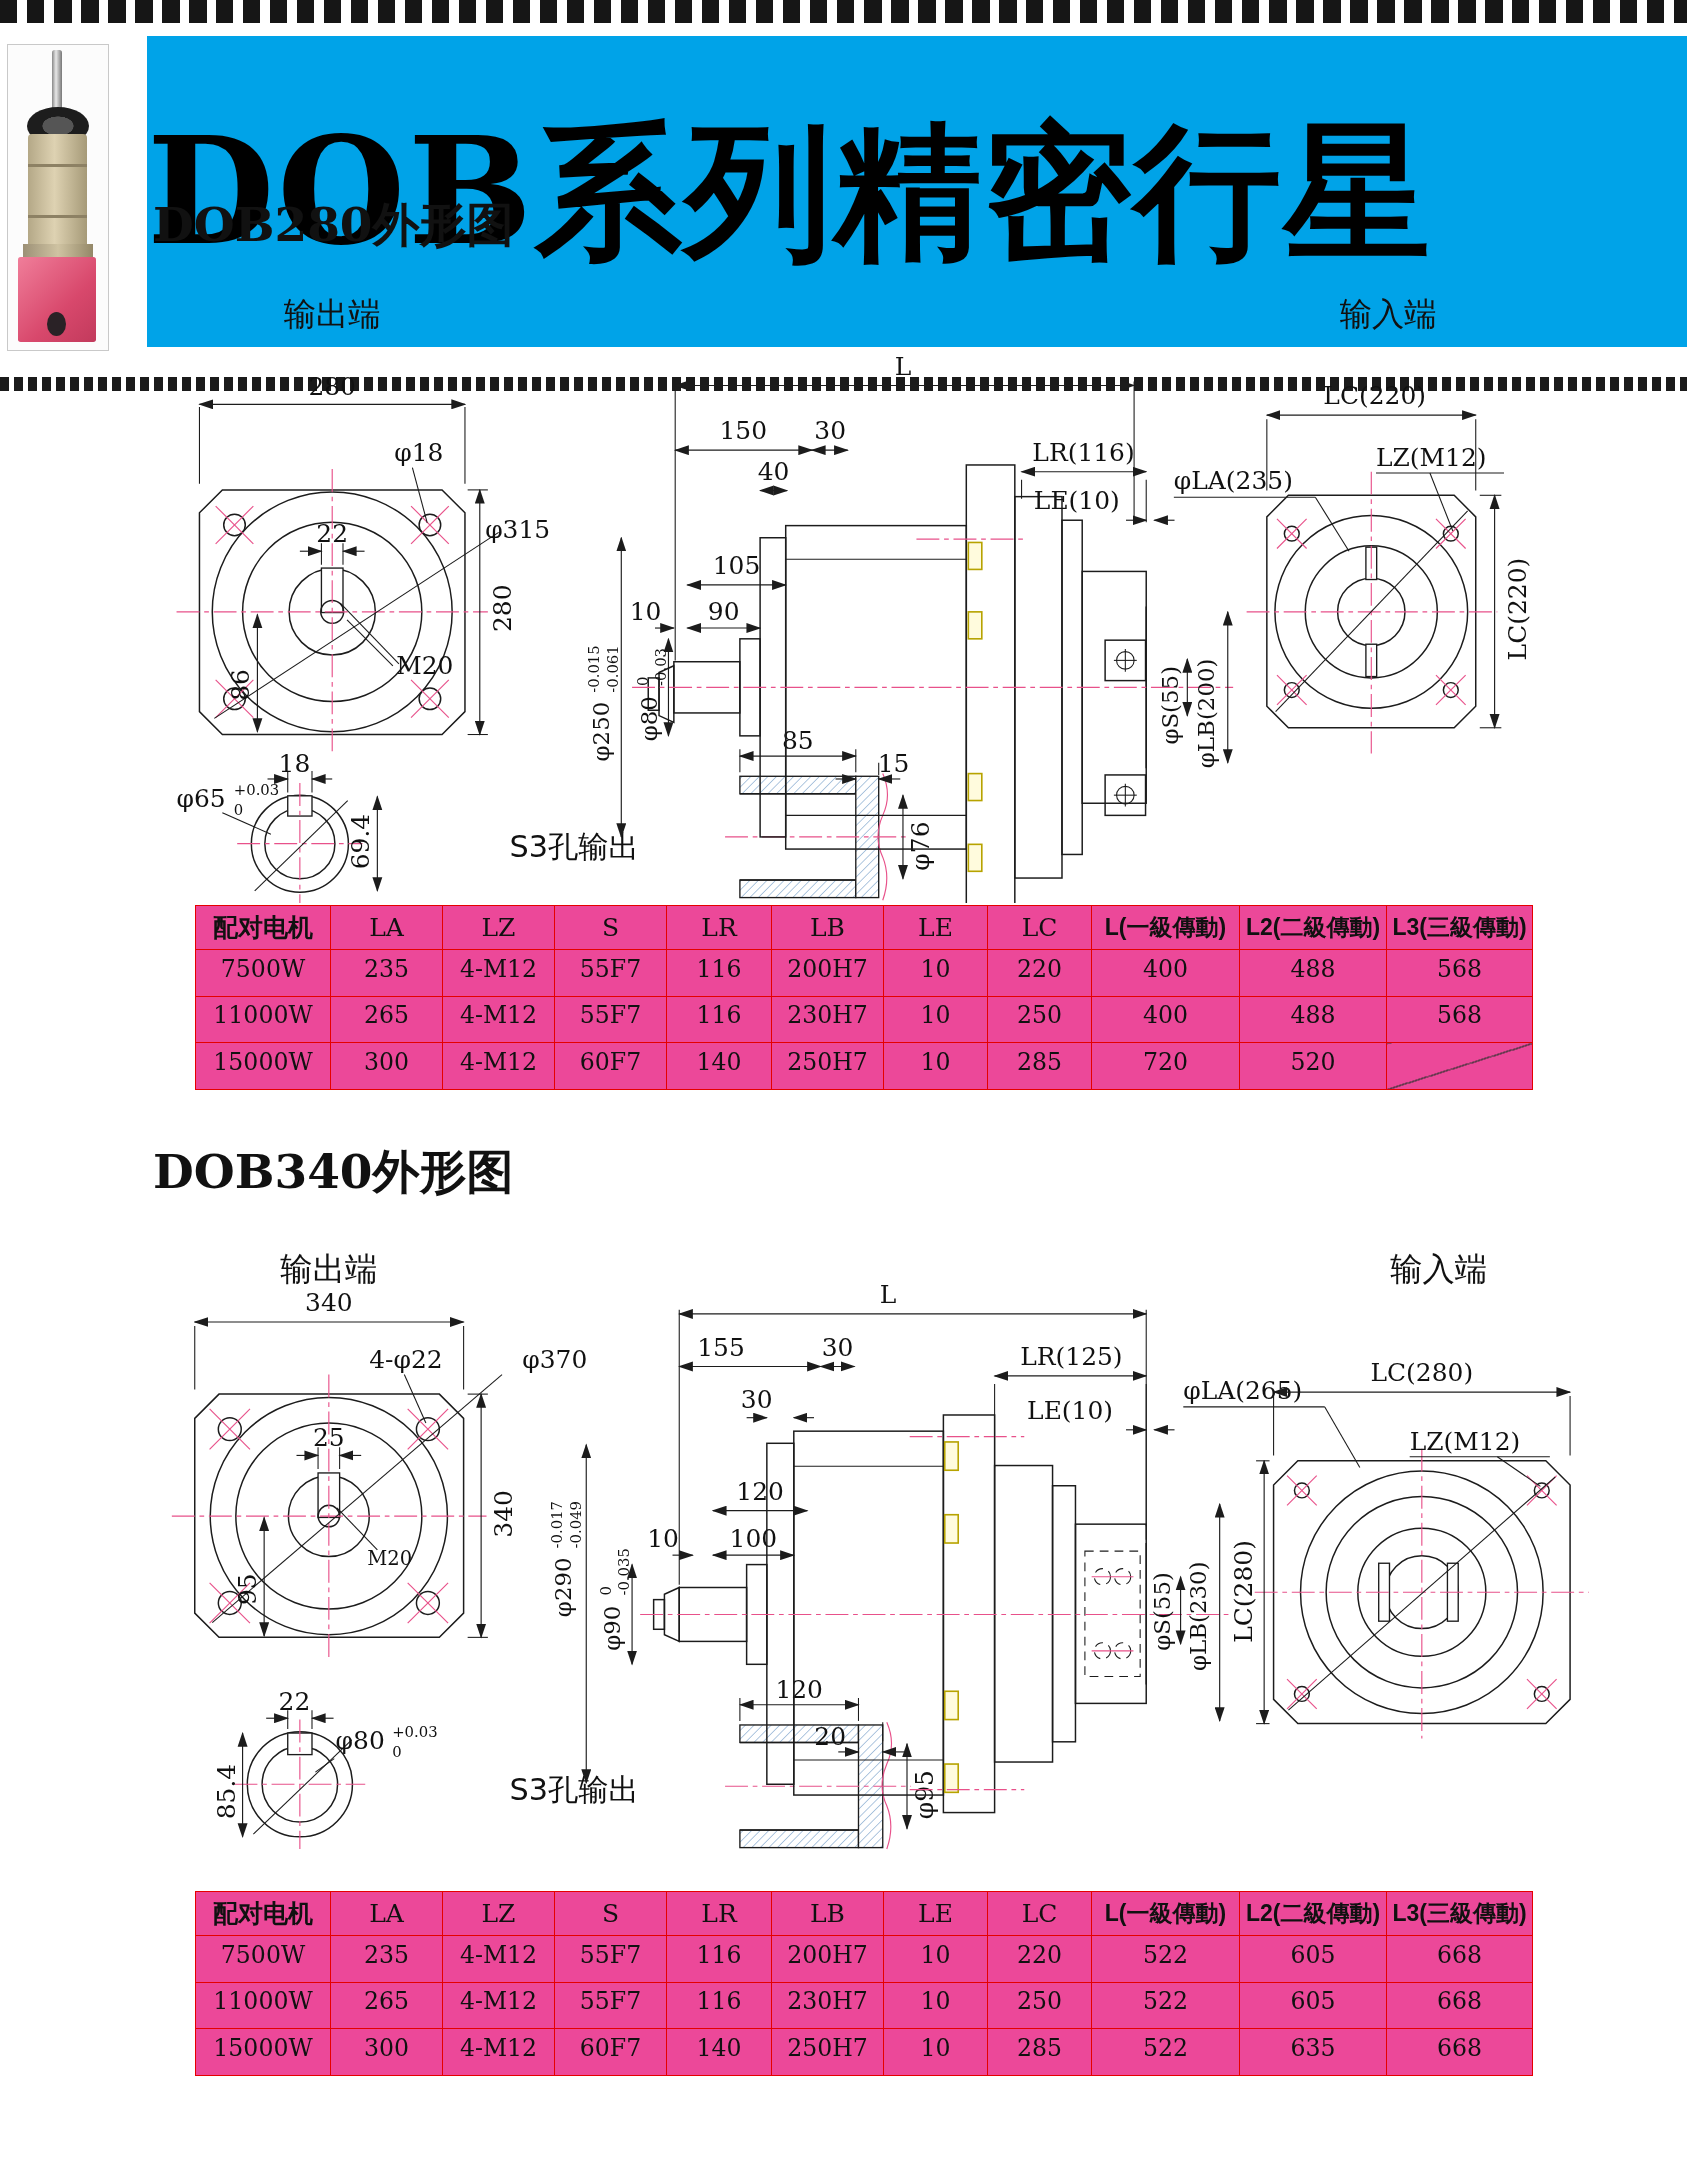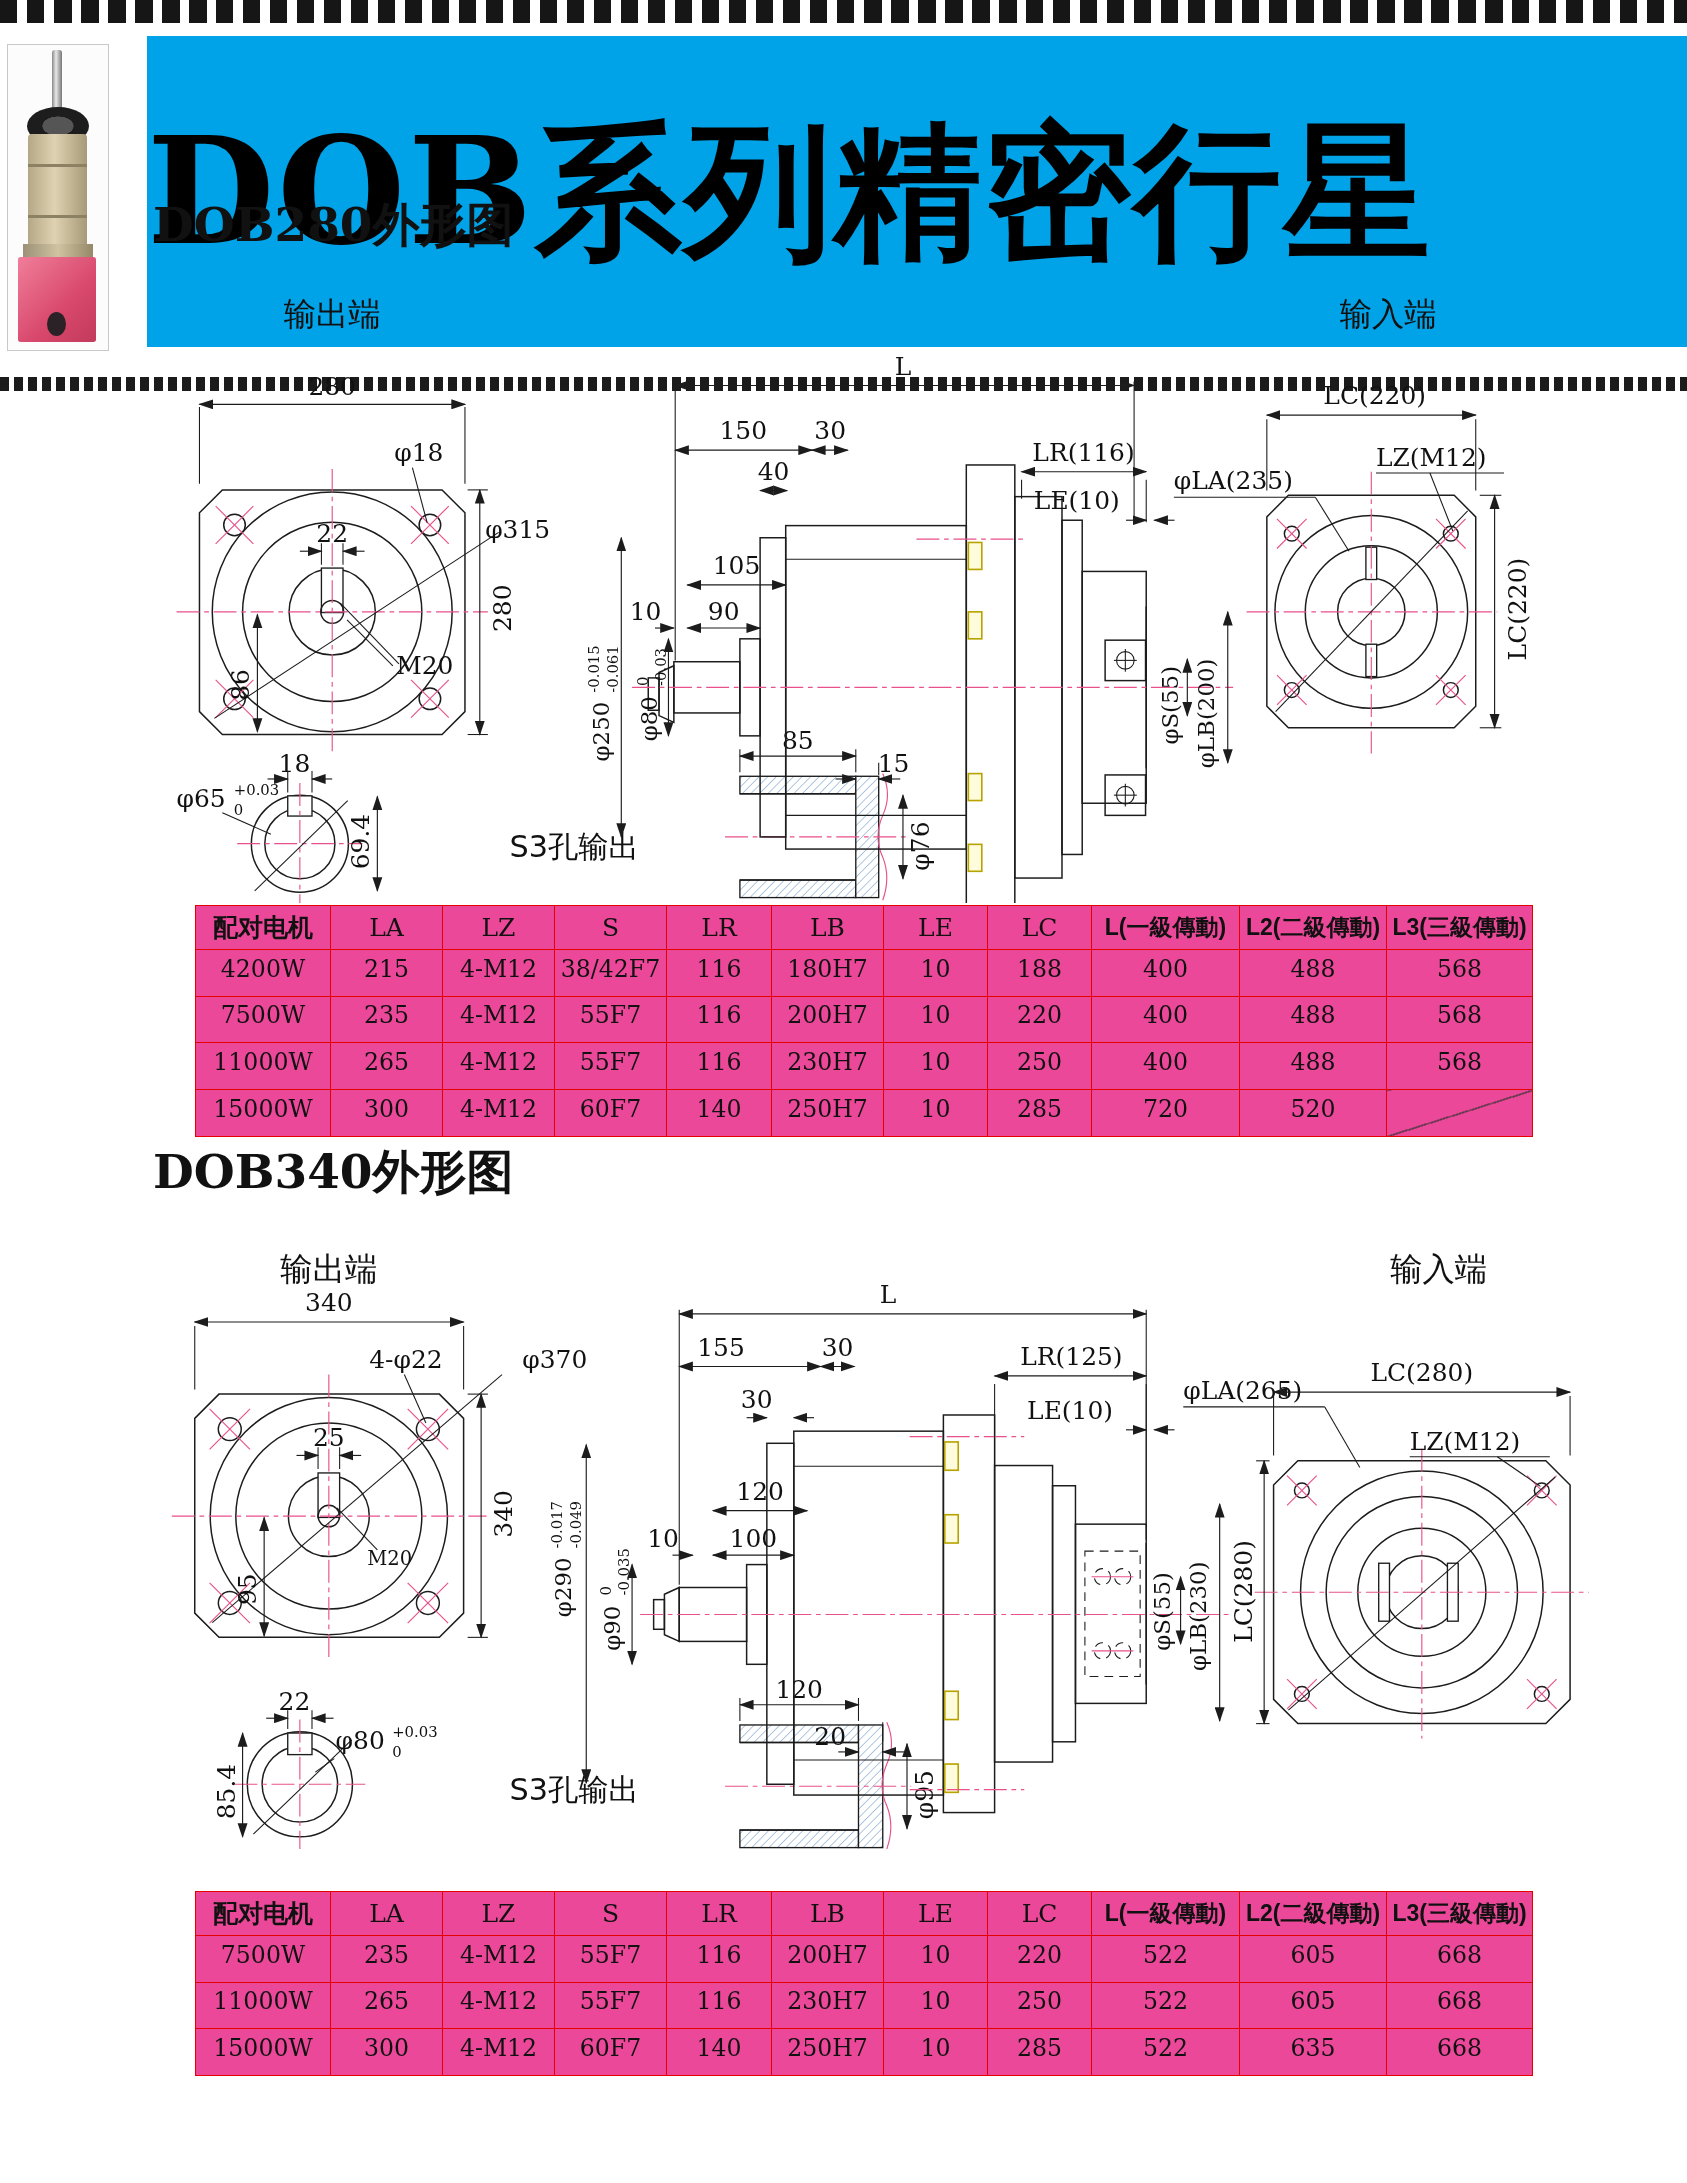--- a/index.html
+++ b/index.html
@@ -326,33 +326,20 @@
     <th>S</th>
     <th>LR</th>
     <th>LB</th>
     <th>LE</th>
     <th>LC</th>
     <th class="cn2">L(一級傳動)</th>
     <th class="cn2">L2(二級傳動)</th>
     <th class="cn2">L3(三級傳動)</th>
   </tr>
   <tr>
-    <td>4200W</td>
-        <td>215</td>
-        <td>4-M12</td>
-        <td>38/42F7</td>
-        <td>116</td>
-        <td>180H7</td>
-        <td>10</td>
-        <td>188</td>
-        <td>400</td>
-        <td>488</td>
-        <td>568</td>
-  </tr>
-  <tr>
     <td>7500W</td>
         <td>235</td>
         <td>4-M12</td>
         <td>55F7</td>
         <td>116</td>
         <td>200H7</td>
         <td>10</td>
         <td>220</td>
         <td>400</td>
         <td>488</td>

